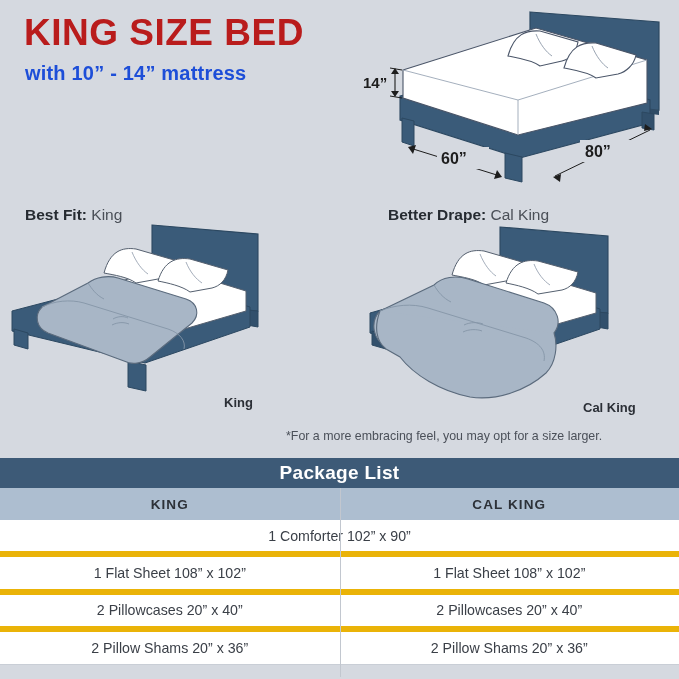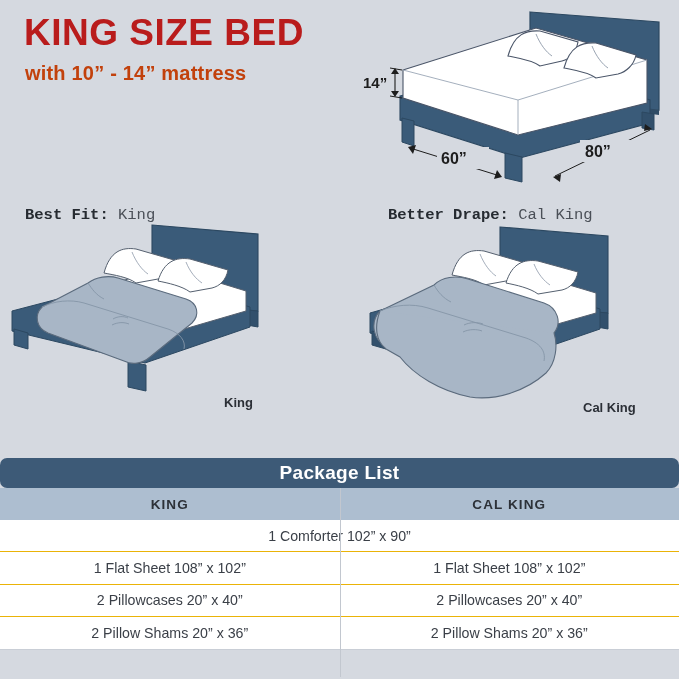--- a/index.html
+++ b/index.html
@@ -14,26 +14,26 @@
   .stage{position:absolute;inset:0;}
 
   
   .title{
     position:absolute;left:24px;top:14px;
     font-size:37px;font-weight:bold;letter-spacing:.5px;
     color:#b91c1c;line-height:1.05;
   }
   .subtitle{
     position:absolute;left:25px;top:62px;
-    font-size:20px;font-weight:bold;color:#c2410c;
+    font-size:20px;font-weight:bold;color:#1d4ed8;
     letter-spacing:.2px;
   }
 
   
-  .sec-head{position:absolute;font-size:15.5px;color:#4a4f57;font-family:Liberation Mono, monospace;}
+  .sec-head{position:absolute;font-size:15.5px;color:#4a4f57;}
   .sec-head b{color:#262b31;font-weight:bold;}
   .sec-head span.reg{font-weight:normal;color:#4a4f57;}
   #bestfit-head{left:25px;top:206px;}
   #betterdrape-head{left:388px;top:206px;}
 
   .cap{position:absolute;font-size:13px;font-weight:bold;color:#2b2f36;}
   #cap-king{left:224px;top:395px;}
   #cap-calking{left:583px;top:400px;}
 
   .footnote{
@@ -41,33 +41,33 @@
     font-size:12.4px;color:#4b5059;
   }
 
   
   .table{
     position:absolute;left:0;top:458px;width:679px;
   }
   .pkg-bar{
     height:30px;background:#3d5a77;
     display:flex;align-items:center;justify-content:center;
-    color:#ffffff;font-size:19px;font-weight:bold;letter-spacing:.3px;border-radius:7px;
+    color:#ffffff;font-size:19px;font-weight:bold;letter-spacing:.3px;
   }
   .col-head{
     height:32px;background:#adbed0;display:flex;
   }
   .col-head div{
     flex:1;display:flex;align-items:center;justify-content:center;
     font-size:13.5px;font-weight:bold;color:#2c3138;letter-spacing:1.1px;
   }
   .rows{background:#ffffff;}
   .row{
     height:31.4px;display:flex;
-    border-bottom:1px solid #eab308;
+    border-bottom:6px solid #eab308;
   }
   .row:last-child{border-bottom:1px solid #c9ced6;}
   .row div{
     flex:1;display:flex;align-items:center;justify-content:center;
     font-size:14.2px;color:#3a3f47;
   }
   .vline{
     position:absolute;left:339.5px;top:30px;width:1px;height:189px;
     background:#c2c7cf;
   }
@@ -185,20 +185,21 @@
              C74,160 100,176 130,182 C156,186 186,176 206,158
              C216,148 218,130 214,118" fill="#a8b6c6" stroke="#5b6b7d" stroke-width="1.1"></path>
     <path d="M40,96 C54,90 72,88 88,93 L186,123 C200,128 206,136 204,146" fill="none" stroke="#8595a7" stroke-width=".9"></path>
     <path d="M94,70 C98,77 103,83 111,87" fill="none" stroke="#8595a7" stroke-width=".9"></path>
     <path d="M124,110 C130,107 138,107 143,109" fill="none" stroke="#8595a7" stroke-width=".9"></path>
     <path d="M123,117 C129,114 137,114 142,116" fill="none" stroke="#8595a7" stroke-width=".9"></path>
   </svg>
 
   <div class="cap" id="cap-calking">Cal King</div>
 
+  <div class="footnote">*For a more embracing feel, you may opt for a size larger.</div>
 
   <div class="table">
     <div class="pkg-bar">Package List</div>
     <div class="col-head">
       <div>KING</div>
       <div>CAL KING</div>
     </div>
     <div class="rows">
       <div class="row">
         <div>1 Comforter 102”  x 90”</div>

